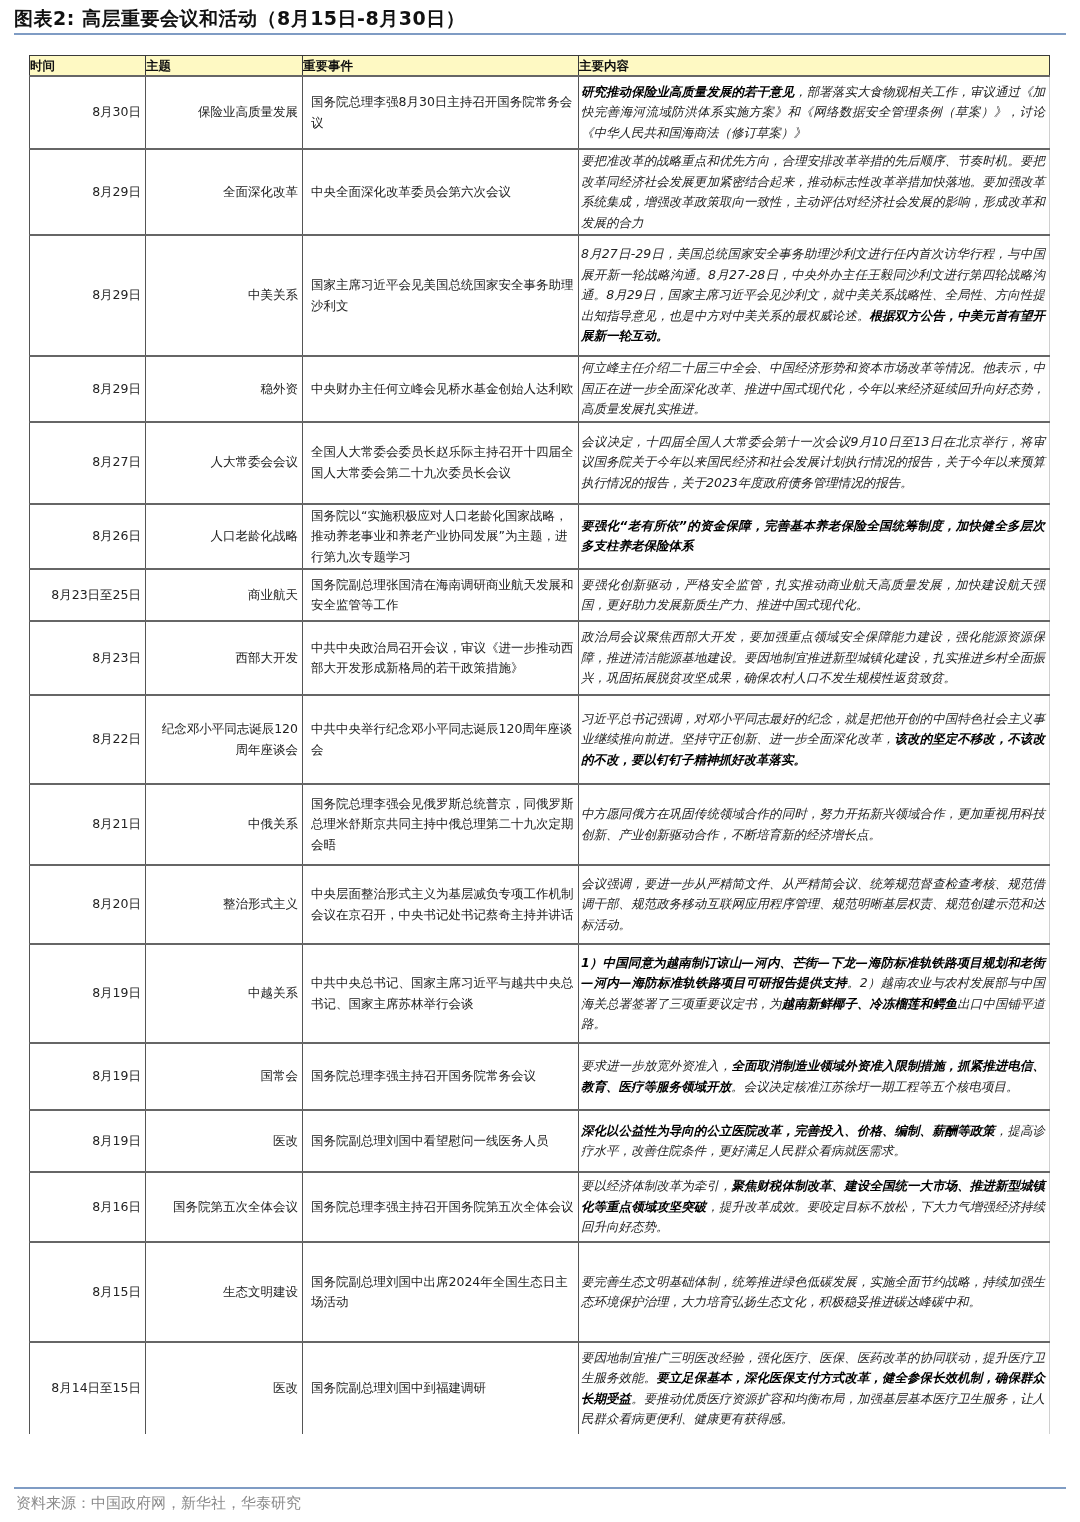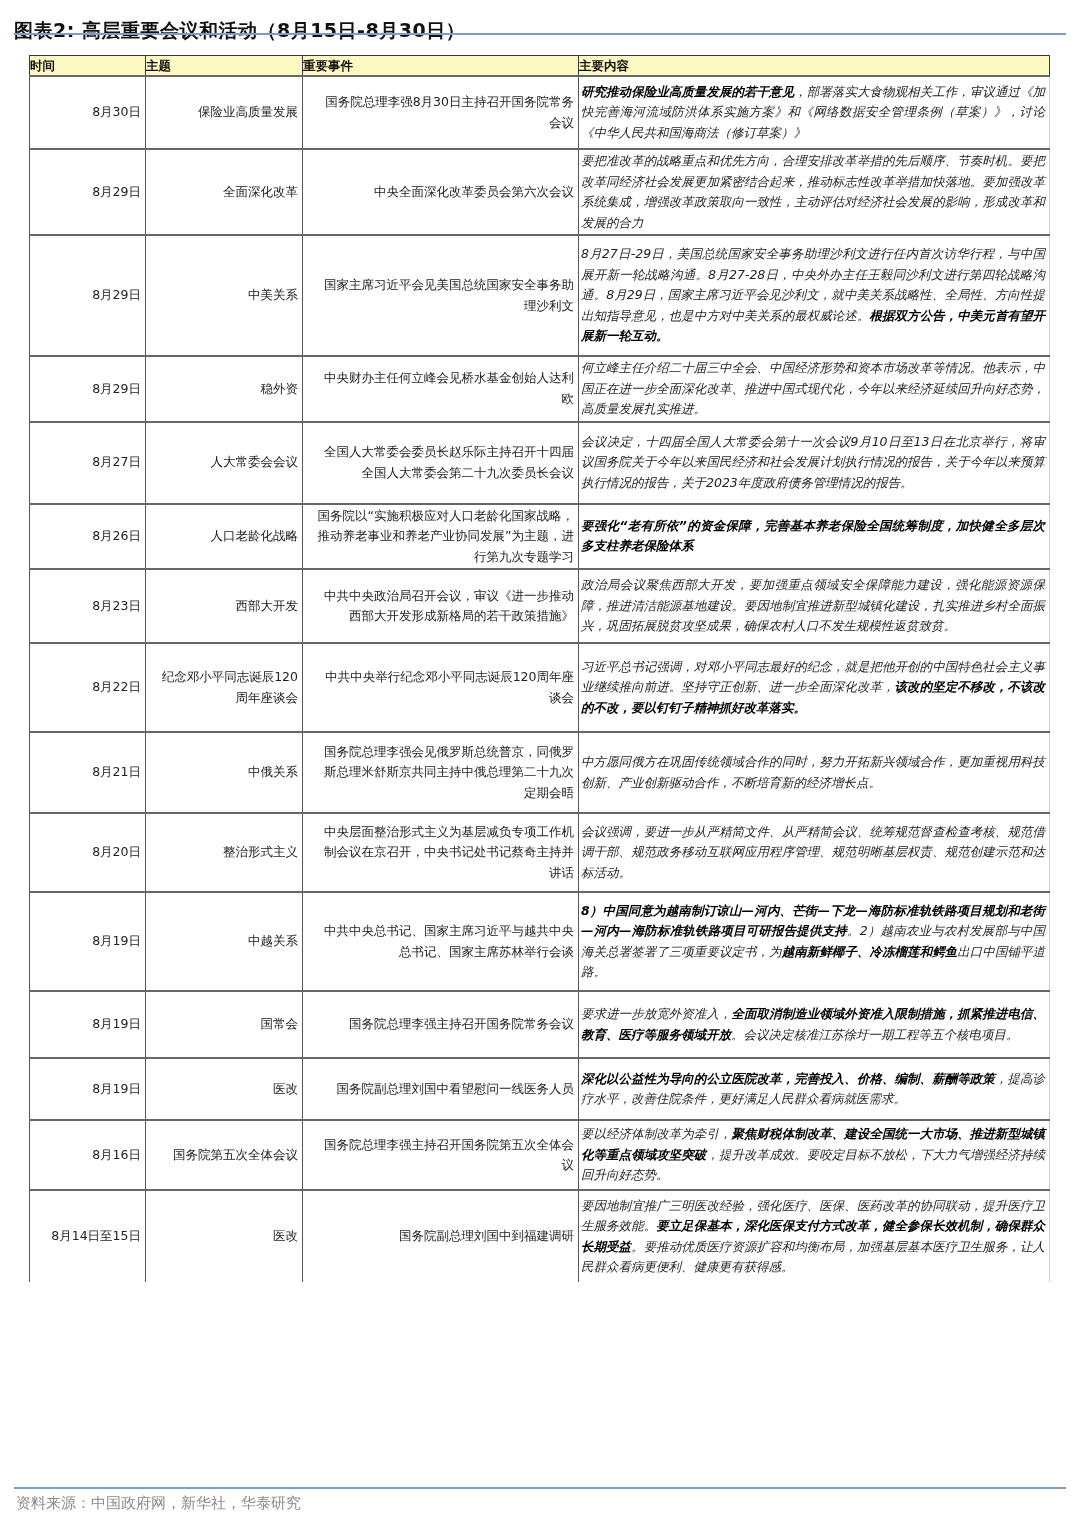--- a/index.html
+++ b/index.html
@@ -1,30 +1,30 @@
 <!DOCTYPE html>
 <html><head>
 <meta charset="utf-8">
 <style>
   html, body { margin: 0; padding: 0; background: #ffffff; }
   body { width: 1080px; height: 1522px; position: relative; overflow: hidden;
          font-family: "DejaVu Sans", "Liberation Sans", sans-serif; color: #1a1a1a; }
-  .title { position: absolute; left: 14px; top: 18px; font-size: 19px; font-weight: bold;
+  .title { position: absolute; left: 14px; top: 6px; font-size: 19px; font-weight: bold;
            color: #111; letter-spacing: 0.5px; white-space: nowrap; }
   .title-rule { position: absolute; left: 14px; right: 14px; top: 33px; height: 2px; background: #7f9cc4; }
   table.main { position: absolute; left: 29px; top: 55px; width: 1020px; border-collapse: collapse;
                table-layout: fixed; font-size: 12.5px; line-height: 20.5px; }
   table.main col.c1 { width: 116px; } table.main col.c2 { width: 157px; }
   table.main col.c3 { width: 276px; } table.main col.c4 { width: 471px; }
   th { background: #fef9c3; color: #111; font-weight: bold; height: 19px; padding: 0;
        border: 1px solid #3a3a3a; font-size: 12.5px; line-height: 17px; text-align: left; }
   td { border-left: 1px solid #555; border-right: 1px solid #555; border-top: 2px solid #666; border-bottom: 2px solid #666;
        padding: 1px 4px; vertical-align: middle; color: #222; }
   td.date, td.topic { text-align: right; }
-  td.event { text-align: right; padding-left: 14px; }
+  td.event { text-align: left; padding-left: 8px; }
   td.content { text-align: justify; padding-left: 2px; padding-right: 4px; border-right: 1px solid #d0d0d0; font-style: italic; }
   td.content b { font-weight: bold; color: #000; }
   tr.last td { border-bottom: none; }
   .foot-rule { position: absolute; left: 14px; right: 14px; top: 1487px; height: 2px; background: #7f9cc4; }
   .source { position: absolute; left: 16px; top: 1494px; font-size: 15px; color: #8a8a8a; white-space: nowrap; }
 </style>
 </head>
 <body>
 
 <div class="title">图表2:  高层重要会议和活动（8月15日-8月30日）</div>
@@ -75,20 +75,26 @@
         <td class="topic">人大常委会会议</td>
         <td class="event">全国人大常委会委员长赵乐际主持召开十四届全国人大常委会第二十九次委员长会议</td>
         <td class="content"><span>会议决定，十四届全国人大常委会第十一次会议9月10日至13日在北京举行，将审议国务院关于今年以来国民经济和社会发展计划执行情况的报告，关于今年以来预算执行情况的报告，关于2023年度政府债务管理情况的报告。</span></td>
       </tr>
       <tr style="height: 55px;">
         <td class="date">8月26日</td>
         <td class="topic">人口老龄化战略</td>
         <td class="event">国务院以“实施积极应对人口老龄化国家战略，推动养老事业和养老产业协同发展”为主题，进行第九次专题学习</td>
         <td class="content"><b>要强化“老有所依”的资金保障，完善基本养老保险全国统筹制度，加快健全多层次多支柱养老保险体系</b></td>
       </tr>
+      <tr style="height: 52px;">
+        <td class="date">8月23日至25日</td>
+        <td class="topic">商业航天</td>
+        <td class="event">国务院副总理张国清在海南调研商业航天发展和安全监管等工作</td>
+        <td class="content"><span>要强化创新驱动，严格安全监管，扎实推动商业航天高质量发展，加快建设航天强国，更好助力发展新质生产力、推进中国式现代化。</span></td>
+      </tr>
       <tr style="height: 74px;">
         <td class="date">8月23日</td>
         <td class="topic">西部大开发</td>
         <td class="event">中共中央政治局召开会议，审议《进一步推动西部大开发形成新格局的若干政策措施》</td>
         <td class="content"><span>政治局会议聚焦西部大开发，要加强重点领域安全保障能力建设，强化能源资源保障，推进清洁能源基地建设。要因地制宜推进新型城镇化建设，扎实推进乡村全面振兴，巩固拓展脱贫攻坚成果，确保农村人口不发生规模性返贫致贫。</span></td>
       </tr>
       <tr style="height: 89px;">
         <td class="date">8月22日</td>
         <td class="topic">纪念邓小平同志诞辰120周年座谈会</td>
         <td class="event">中共中央举行纪念邓小平同志诞辰120周年座谈会</td>
@@ -103,40 +109,46 @@
       <tr style="height: 79px;">
         <td class="date">8月20日</td>
         <td class="topic">整治形式主义</td>
         <td class="event">中央层面整治形式主义为基层减负专项工作机制会议在京召开，中央书记处书记蔡奇主持并讲话</td>
         <td class="content"><span>会议强调，要进一步从严精简文件、从严精简会议、统筹规范督查检查考核、规范借调干部、规范政务移动互联网应用程序管理、规范明晰基层权责、规范创建示范和达标活动。</span></td>
       </tr>
       <tr style="height: 99px;">
         <td class="date">8月19日</td>
         <td class="topic">中越关系</td>
         <td class="event">中共中央总书记、国家主席习近平与越共中央总书记、国家主席苏林举行会谈</td>
-        <td class="content"><b>8）中国同意为越南制订谅山—河内、芒街—下龙—海防标准轨铁路项目规划和老街—河内—海防标准轨铁路项目可研报告提供支持</b><span>。2）越南农业与农村发展部与中国海关总署签署了三项重要议定书，为</span><b>越南新鲜椰子、冷冻榴莲和鳄鱼</b><span>出口中国铺平道路。</span></td>
+        <td class="content"><b>1）中国同意为越南制订谅山—河内、芒街—下龙—海防标准轨铁路项目规划和老街—河内—海防标准轨铁路项目可研报告提供支持</b><span>。2）越南农业与农村发展部与中国海关总署签署了三项重要议定书，为</span><b>越南新鲜椰子、冷冻榴莲和鳄鱼</b><span>出口中国铺平道路。</span></td>
       </tr>
       <tr style="height: 67px;">
         <td class="date">8月19日</td>
         <td class="topic">国常会</td>
         <td class="event">国务院总理李强主持召开国务院常务会议</td>
         <td class="content"><span>要求进一步放宽外资准入，</span><b>全面取消制造业领域外资准入限制措施，抓紧推进电信、教育、医疗等服务领域开放</b><span>。会议决定核准江苏徐圩一期工程等五个核电项目。</span></td>
       </tr>
       <tr style="height: 62px;">
         <td class="date">8月19日</td>
         <td class="topic">医改</td>
         <td class="event">国务院副总理刘国中看望慰问一线医务人员</td>
         <td class="content"><b>深化以公益性为导向的公立医院改革，完善投入、价格、编制、薪酬等政策</b><span>，提高诊疗水平，改善住院条件，更好满足人民群众看病就医需求。</span></td>
       </tr>
       <tr style="height: 70px;">
         <td class="date">8月16日</td>
         <td class="topic">国务院第五次全体会议</td>
         <td class="event">国务院总理李强主持召开国务院第五次全体会议</td>
         <td class="content"><span>要以经济体制改革为牵引，</span><b>聚焦财税体制改革、建设全国统一大市场、推进新型城镇化等重点领域攻坚突破</b><span>，提升改革成效。要咬定目标不放松，下大力气增强经济持续回升向好态势。</span></td>
       </tr>
+      <tr style="height: 100px;">
+        <td class="date">8月15日</td>
+        <td class="topic">生态文明建设</td>
+        <td class="event">国务院副总理刘国中出席2024年全国生态日主场活动</td>
+        <td class="content"><span>要完善生态文明基础体制，统筹推进绿色低碳发展，实施全面节约战略，持续加强生态环境保护治理，大力培育弘扬生态文化，积极稳妥推进碳达峰碳中和。</span></td>
+      </tr>
       <tr class="last" style="height: 92px;">
         <td class="date">8月14日至15日</td>
         <td class="topic">医改</td>
         <td class="event">国务院副总理刘国中到福建调研</td>
         <td class="content"><span>要因地制宜推广三明医改经验，强化医疗、医保、医药改革的协同联动，提升医疗卫生服务效能。</span><b>要立足保基本，深化医保支付方式改革，健全参保长效机制，确保群众长期受益</b><span>。要推动优质医疗资源扩容和均衡布局，加强基层基本医疗卫生服务，让人民群众看病更便利、健康更有获得感。</span></td>
       </tr>
     </tbody>
 </table>
 
 <div class="foot-rule"></div>

